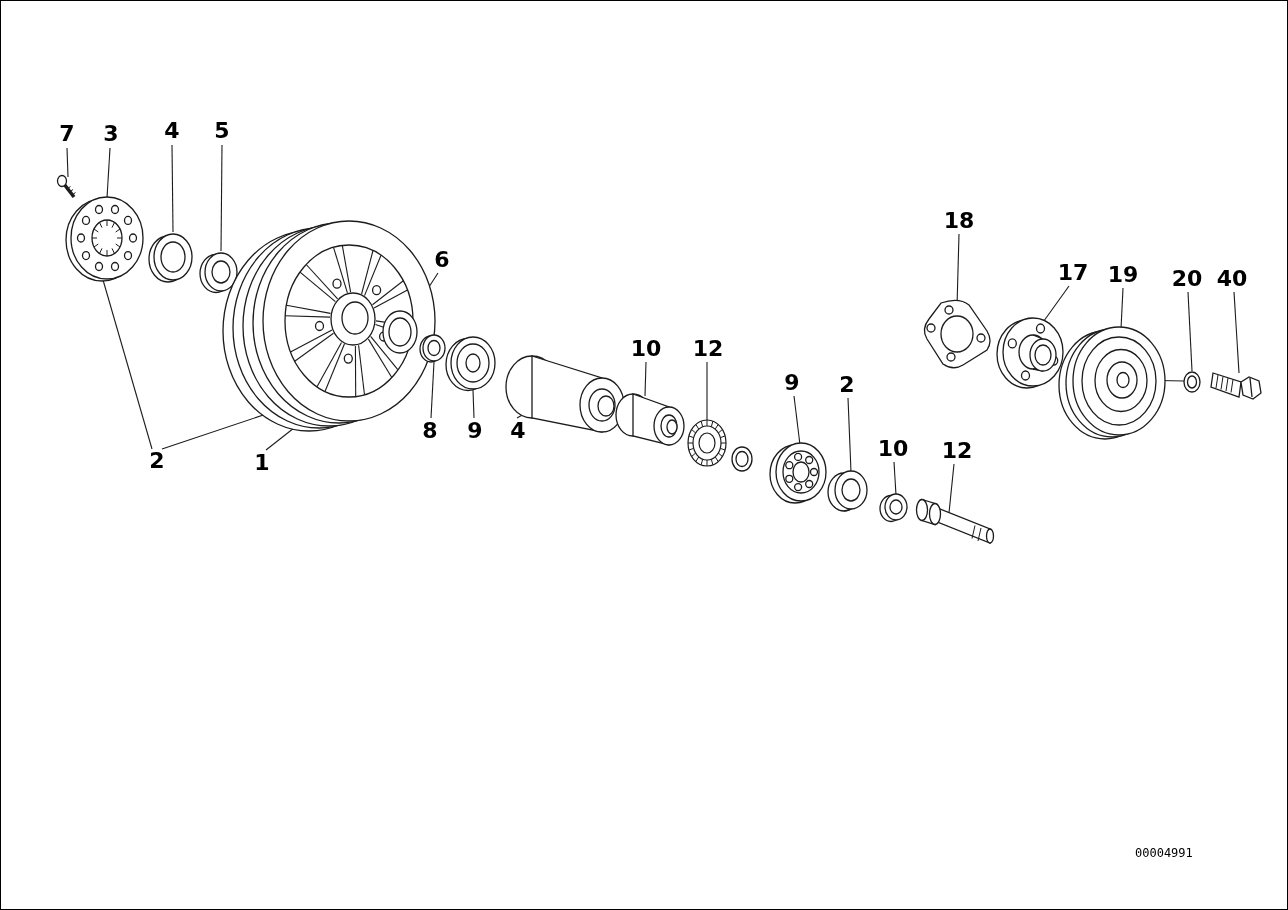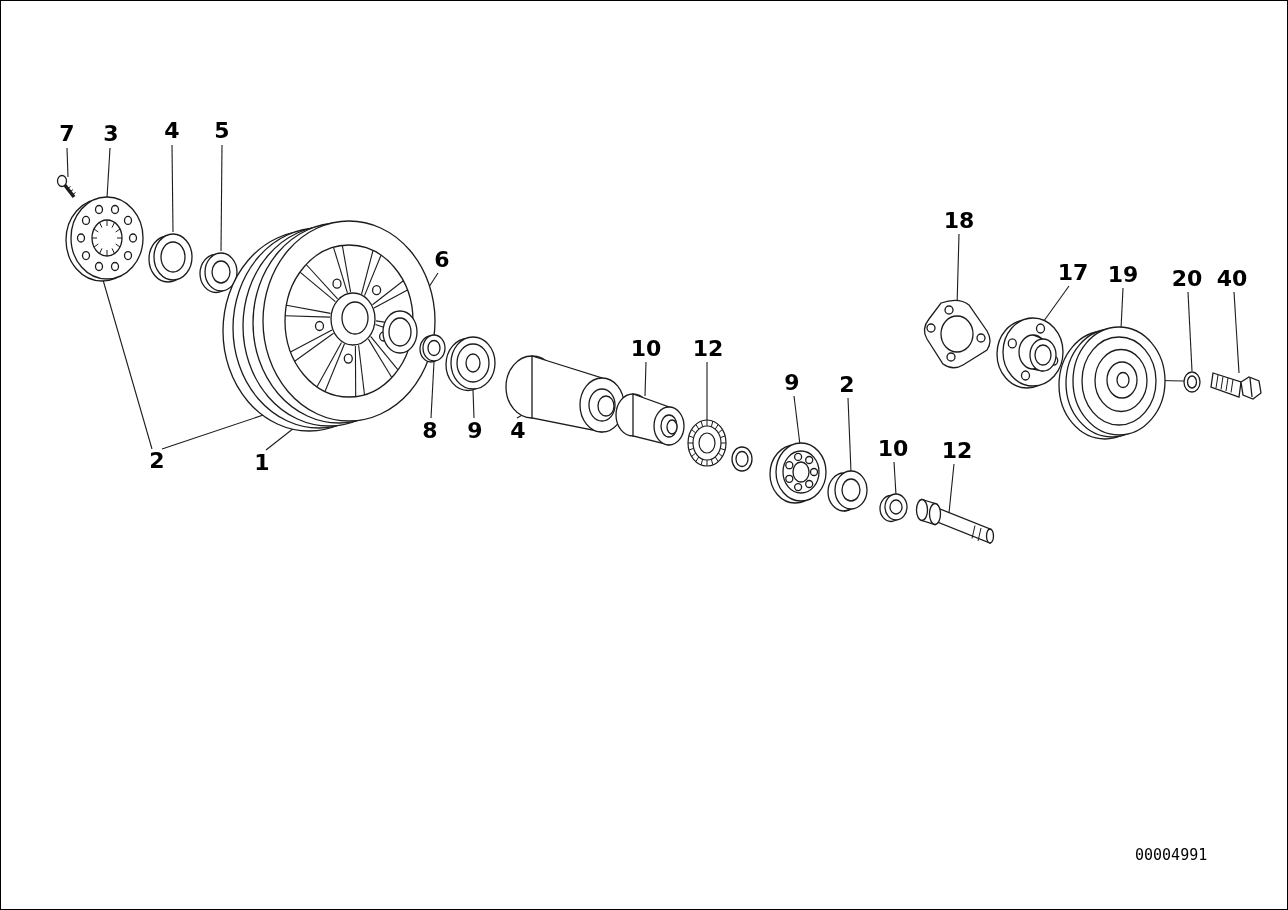--- a/index.html
+++ b/index.html
@@ -24,21 +24,21 @@
     line-height: 1;
     color: #000;
     white-space: nowrap;
     user-select: none;
   }
   .diagram-no {
     position: absolute;
     left: 1134px;
     top: 845px;
     font-family: "DejaVu Sans Mono", "Liberation Mono", monospace;
-    font-size: 15px;
+    font-size: 12px;
     color: #000;
   }
 </style>
 </head>
 <body>
 
 <div class="stage">
 
   <svg width="1288" height="910" viewBox="0 0 1288 910">
 

